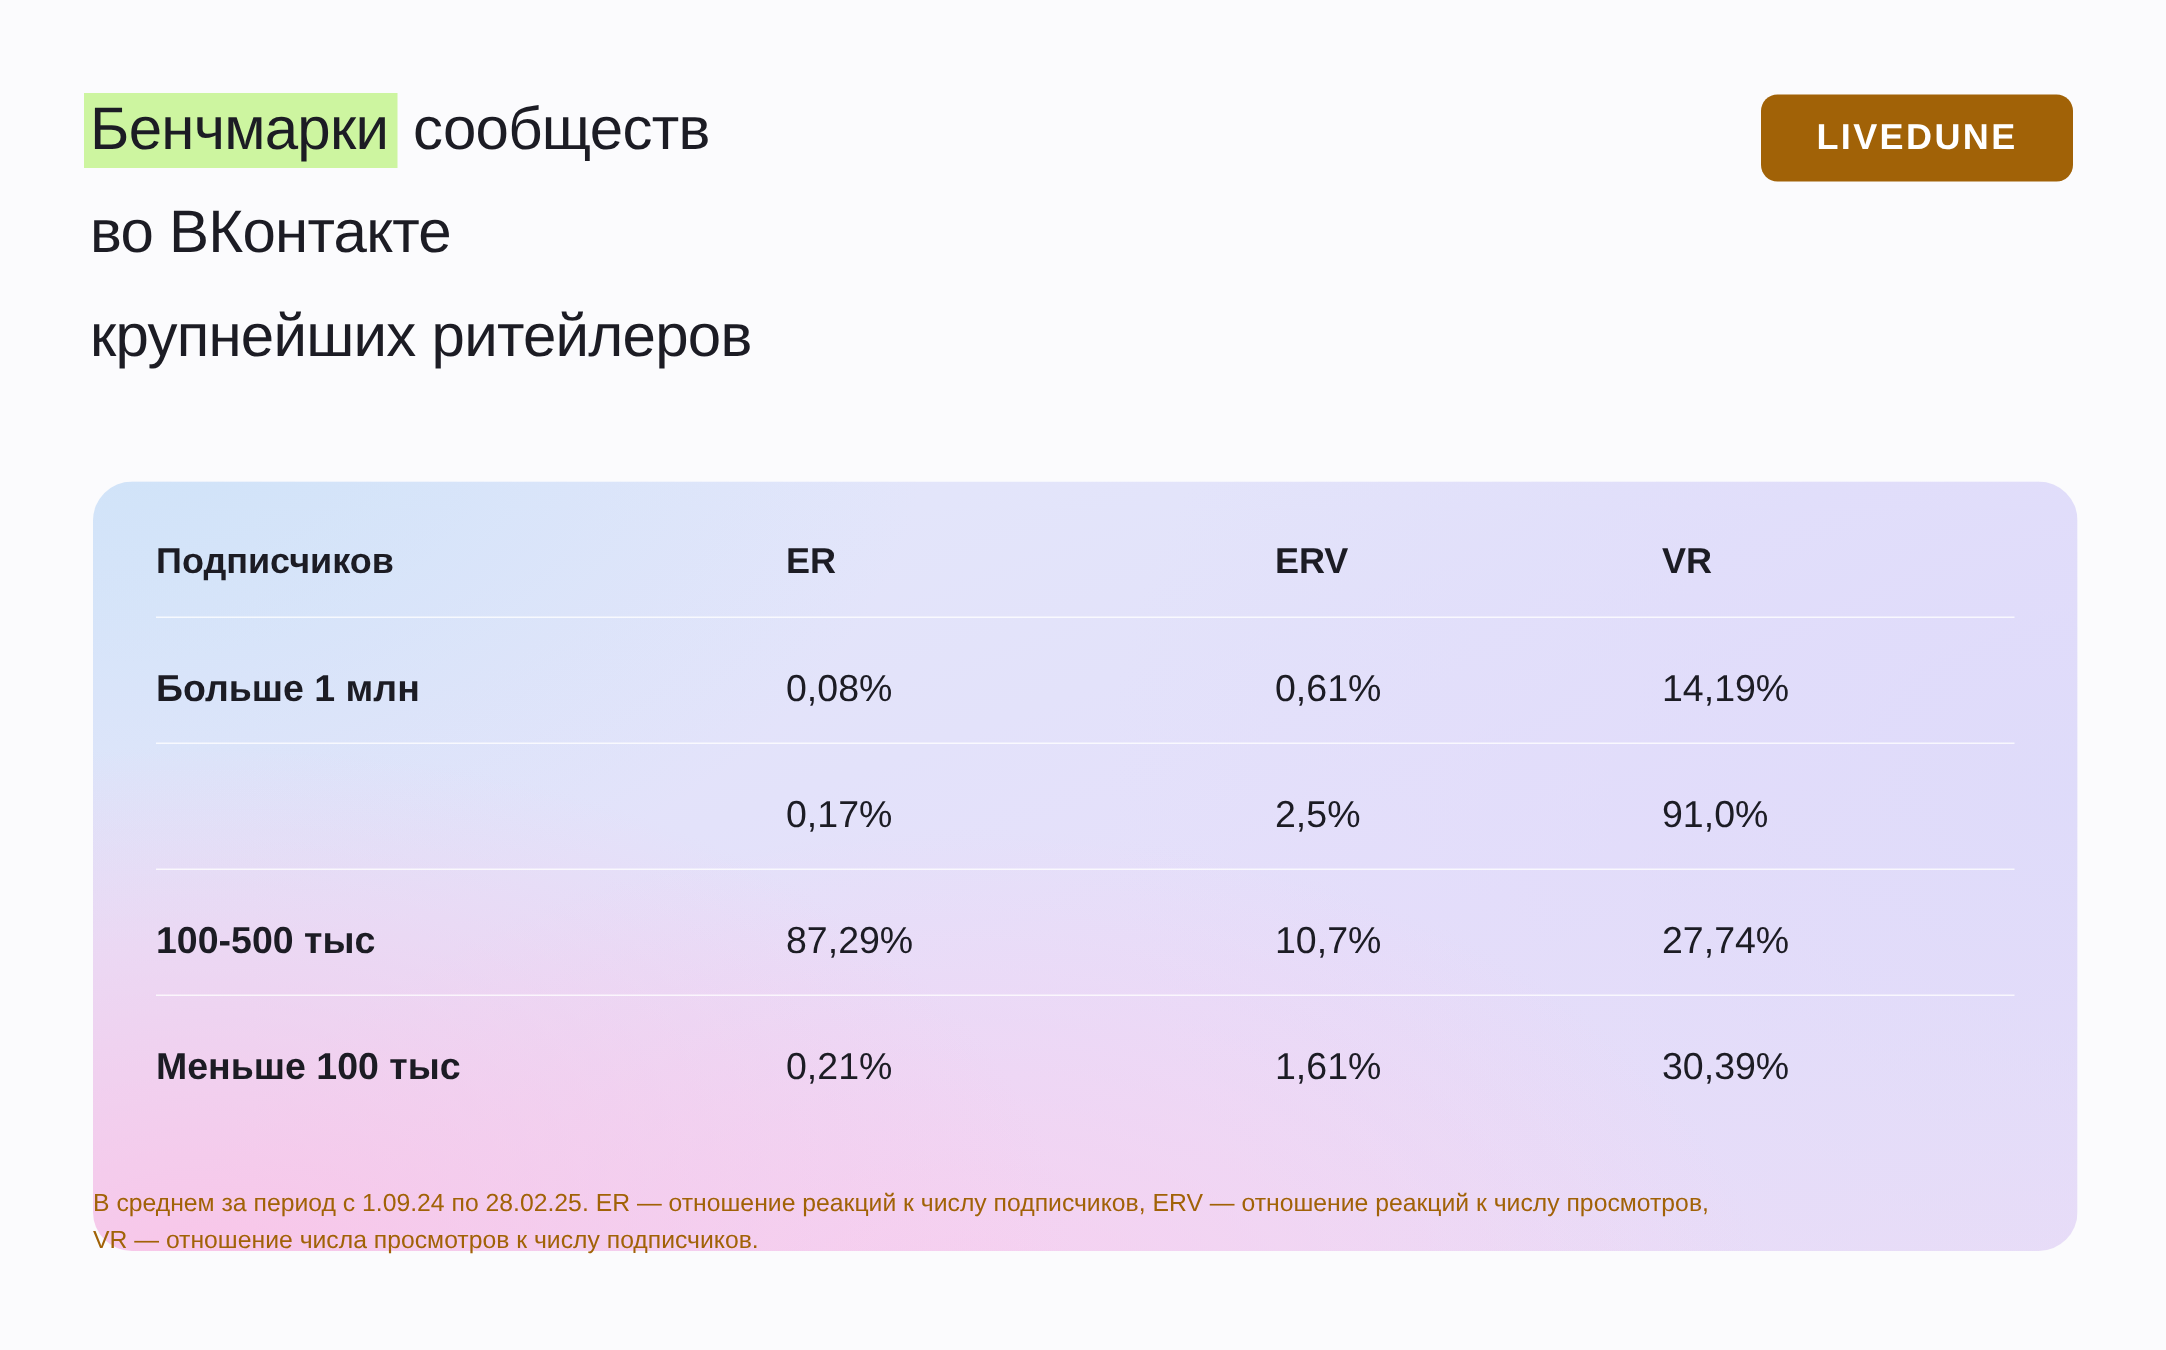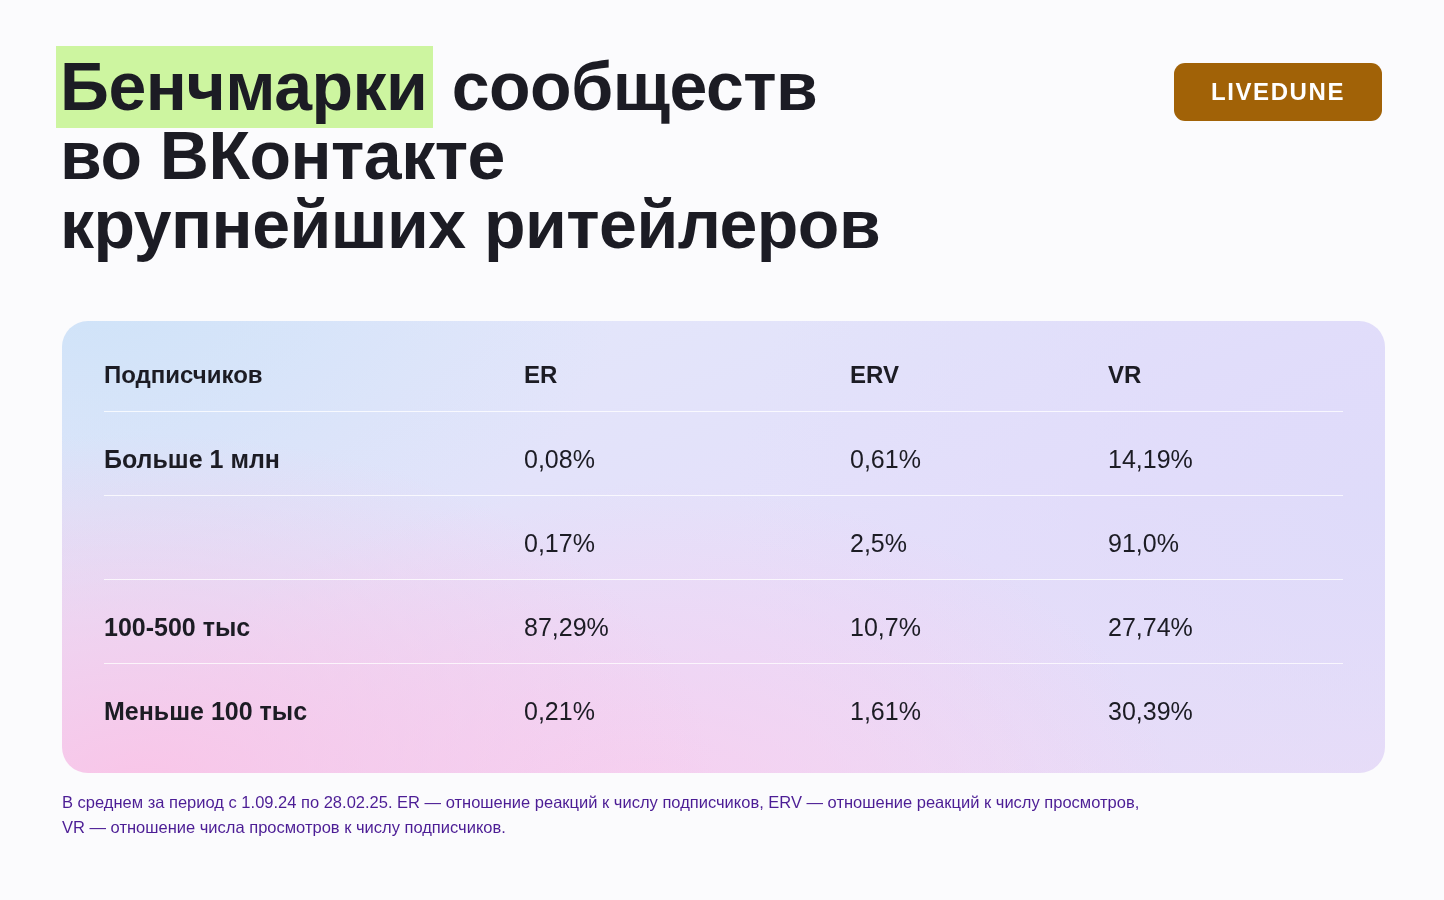--- a/index.html
+++ b/index.html
@@ -30,23 +30,23 @@
     left:0; top:0;
     width:1444px;
     height:300px;
   }
 
   .title {
     position:absolute;
     left:60px;
     top:52px;
     width:900px;
-    font-size:68px;
+    font-size:40px;
     line-height:69px;
-    font-weight:700;
+    font-weight:400;
     letter-spacing:-0.5px;
     color:#1c1c24;
   }
 
   .title-hl {
     background:#cdf5a0;
     padding:2px 6px 4px 4px;
     margin-left:-4px;
     box-decoration-break:clone;
     -webkit-box-decoration-break:clone;
@@ -73,21 +73,21 @@
     font-weight:700;
     letter-spacing:1.6px;
   }
 
   
   .card {
     position:absolute;
     left:62px;
     top:321px;
     width:1323px;
-    height:452px;
+    height:513px;
     border-radius:26px;
     overflow:hidden;
     background:
       radial-gradient(ellipse 900px 560px at 6% 104%,  rgba(250,196,231,0.96) 0%, rgba(250,196,231,0.0) 64%),
       radial-gradient(ellipse 820px 520px at 44% 112%, rgba(249,205,238,0.88) 0%, rgba(249,205,238,0.0) 66%),
       radial-gradient(ellipse 760px 520px at 2% -10%,  rgba(205,226,248,0.95) 0%, rgba(205,226,248,0.0) 70%),
       radial-gradient(ellipse 900px 700px at 100% 40%, rgba(222,219,250,0.95) 0%, rgba(222,219,250,0.0) 72%),
       linear-gradient(160deg, #e3e9fb 0%, #e3e2fa 38%, #e6defa 62%, #edddf6 100%);
   }
 
@@ -144,21 +144,21 @@
   .row-body .c-vr { font-weight:400; }
 
   
   .footnote {
     position:absolute;
     left:62px;
     top:790px;
     width:1330px;
     font-size:16.5px;
     line-height:25px;
-    color:#4c1d95;
+    color:#a16207;
     font-weight:400;
   }
   .footnote span { display:block; }
 </style>
 </head>
 <body>
 
 <div class="page">
 
   <div class="header">

